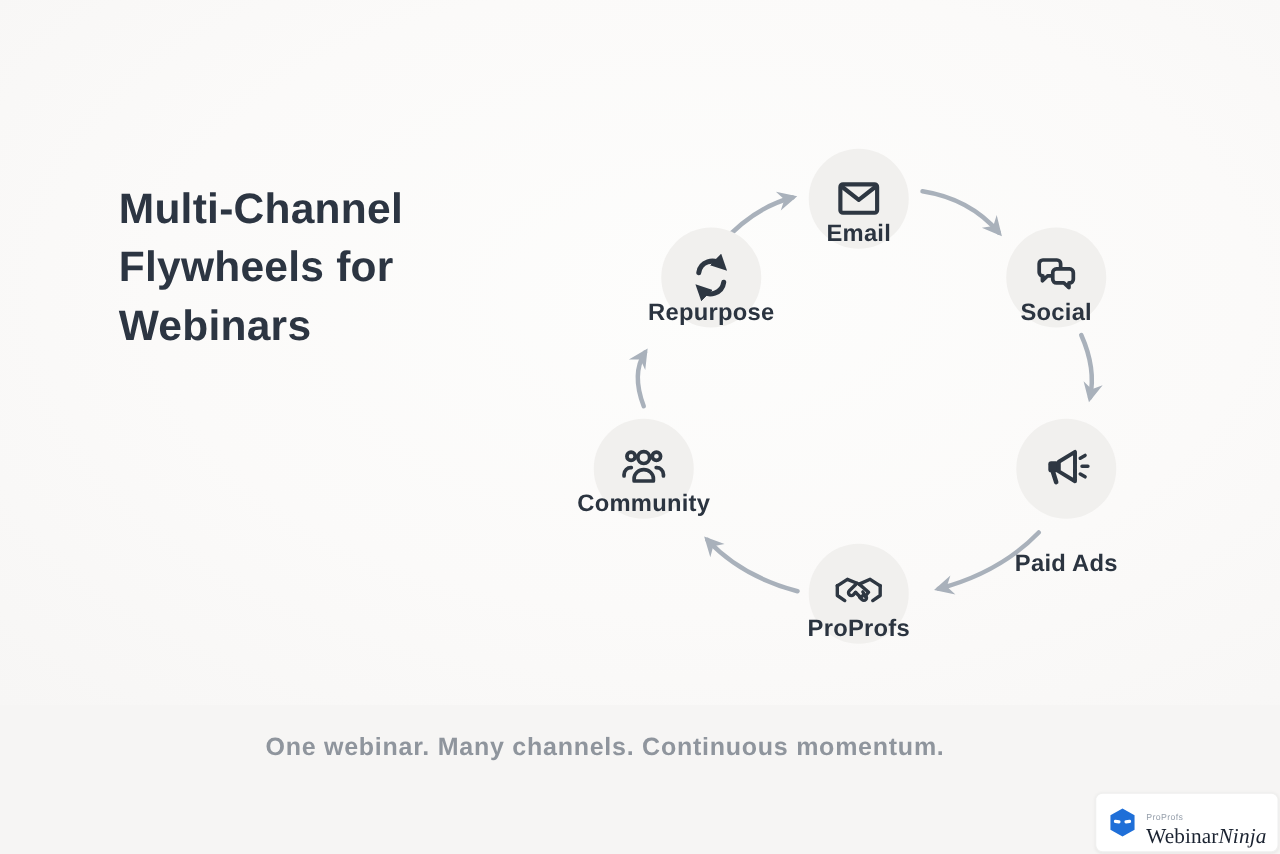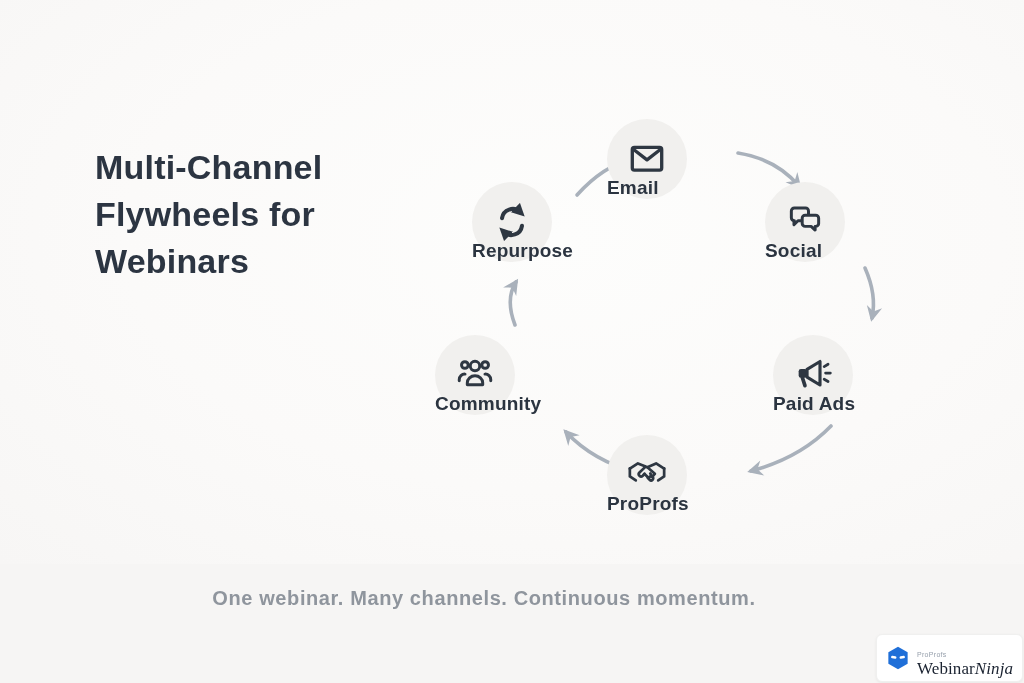--- a/index.html
+++ b/index.html
@@ -13,38 +13,38 @@
     position:relative; width:1024px; height:564px;
     background: radial-gradient(ellipse at 55% 42%, #fdfdfc 0%, #fbfaf9 55%, #f7f6f5 100%);
   }
   
   .title {
     position:absolute; left:95px; top:144px; width:320px;
     color:#2c3542; font-weight:700; font-size:34px; line-height:47px;
     letter-spacing:0.2px;
   }
   
-  .node { position:absolute; width:160px; display:flex; flex-direction:column; align-items:flex-start; }
+  .node { position:absolute; width:160px; display:flex; flex-direction:column; align-items:center; }
   .circle {
     width:80px; height:80px; border-radius:50%;
     background:#f1f0ee;
     display:flex; align-items:center; justify-content:center;
   }
   .circle svg { width:42px; height:42px; display:block; }
   .node-label {
     margin-top:-22px; position:relative; z-index:2;
     font-size:19px; font-weight:600; color:#2b3440; letter-spacing:0.2px;
     white-space:nowrap;
   }
   .node-email     { left:607px; top:119px; }
   .node-social    { left:765px; top:182px; }
-  .node-paidads   { left:773px; top:335px; }
+  .node-paidads   { left:773px; top:335px;gap:48px; }
   .node-partners  { left:607px; top:435px; }
   .node-community { left:435px; top:335px; }
-  .node-repurpose { left:472px; top:182px; }
+  .node-repurpose { left:489px; top:182px; }
   
   .arrows { position:absolute; left:0; top:0; width:1024px; height:683px; pointer-events:none; }
   .arrows path.flow { fill:none; stroke:#a9b1bb; stroke-width:3.6; stroke-linecap:round; }
   
   .tagline {
     position:absolute; left:0; top:587px; width:968px; text-align:center;
     font-size:20px; color:#8f959d; letter-spacing:0.6px;font-weight:bold;
   }
   
   .logo-badge {

